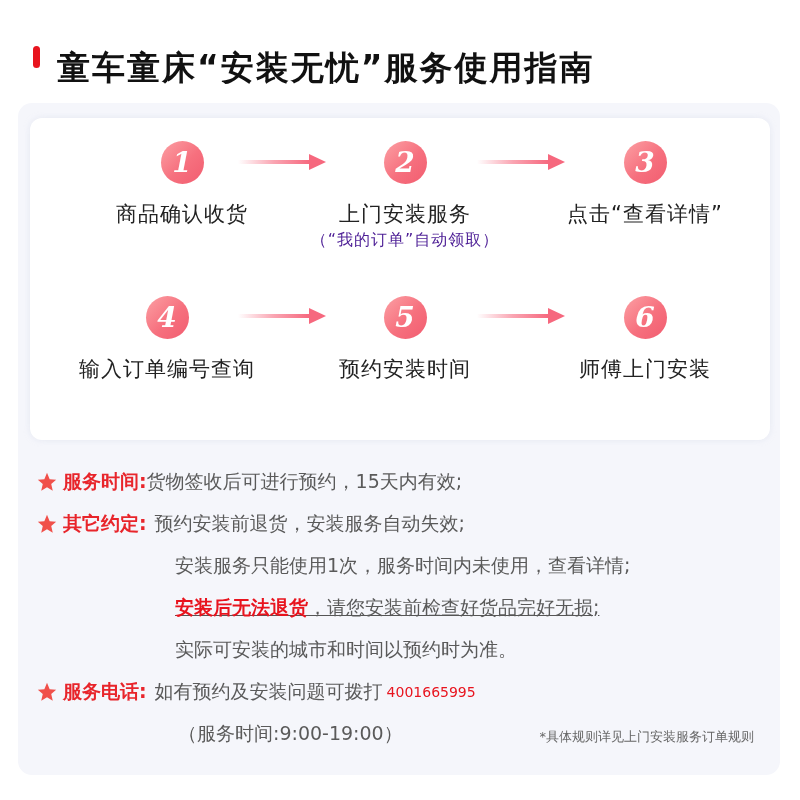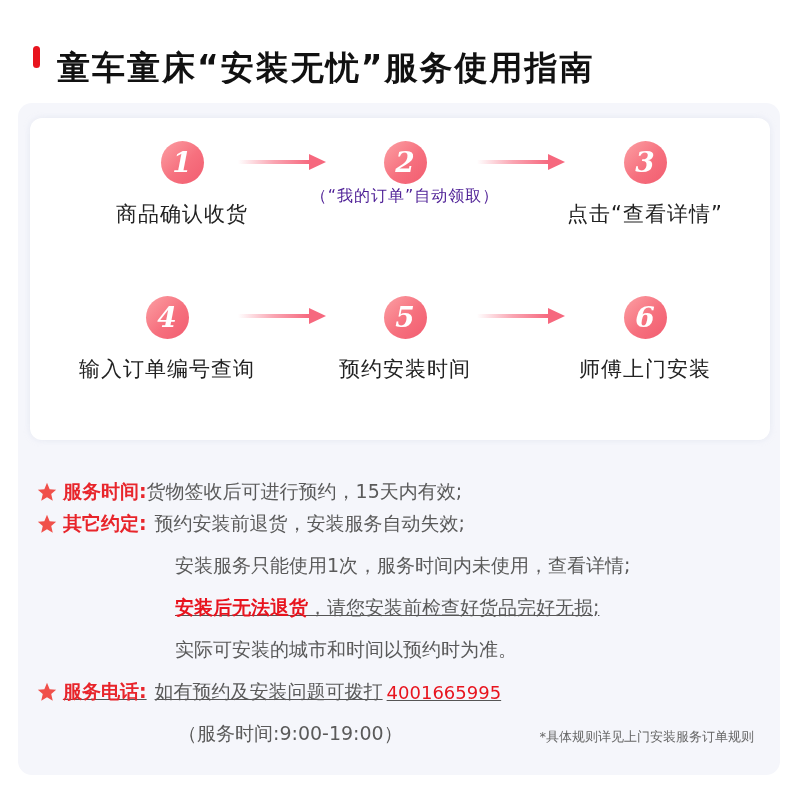--- a/index.html
+++ b/index.html
@@ -28,21 +28,21 @@
   .arrow .shaft { position: absolute; left: 0; top: 6px; width: 72px; height: 4px; background: linear-gradient(90deg, rgba(246,104,126,0) 0%, rgba(246,104,126,0.6) 50%, #f6687e 100%); }
   .arrow .head { position: absolute; right: 0; top: 0; width: 0; height: 0; border-top: 8px solid transparent; border-bottom: 8px solid transparent; border-left: 17px solid #f6687e; }
 
   .notes { position: absolute; left: 0; top: 350px; width: 762px; }
   .note-row { position: absolute; left: 0; height: 30px; display: flex; align-items: center; white-space: nowrap; font-size: 19px; color: #555; }
   .star { width: 22px; height: 22px; margin-left: 18px; margin-right: 5px; display: inline-block; }
   .note-key { color: #e8252b; font-weight: bold; font-size: 19px; }
   .note-val { color: #5a5a5a; }
   .indent { padding-left: 157px; }
   .red-bold { color: #e8141e; font-weight: bold; }
-  .phone { color: #e8141e; font-size: 18px; margin-left: 4px; }
+  .phone { color: #e8141e; font-size: 14px; margin-left: 4px; }
   .footnote { position: absolute; right: 26px; top: 625px; font-size: 13px; color: #666; white-space: nowrap; }
 </style>
 </head>
 <body>
 
 <div class="title-bar">
   <span class="title-mark"></span>
   <span class="title-text">童车童床“安装无忧”服务使用指南</span>
 </div>
 
@@ -53,20 +53,21 @@
       <div class="step-circle">1</div>
       <div class="step-label">商品确认收货</div>
     </div>
     <div class="arrow" style="left:208px; top:36px;">
         <span class="shaft"></span>
         <span class="head"></span>
       </div>
 
     <div class="step" style="left:255px; top:23px;">
       <div class="step-circle">2</div>
+      <div class="step-label">上门安装服务</div>
       <div class="step-sub">（“我的订单”自动领取）</div>
     </div>
     <div class="arrow" style="left:447px; top:36px;">
         <span class="shaft"></span>
         <span class="head"></span>
       </div>
 
     <div class="step" style="left:495px; top:23px;">
       <div class="step-circle">3</div>
       <div class="step-label">点击“查看详情”</div>
@@ -90,21 +91,21 @@
         <span class="head"></span>
       </div>
 
     <div class="step" style="left:495px; top:178px;">
       <div class="step-circle">6</div>
       <div class="step-label">师傅上门安装</div>
     </div>
   </div>
 
   <div class="notes">
-    <div class="note-row" style="top:24px;">
+    <div class="note-row" style="top:14px;">
       <svg class="star" viewBox="0 0 24 24">
           <path d="M12 2l2.9 6.9 7.1.6-5.4 4.7 1.7 7.3L12 17.6 5.7 21.5l1.7-7.3L2 9.5l7.1-.6z" fill="#f0504a"></path>
         </svg>
       <span class="note-key">服务时间:</span>
       <span class="note-val" style="margin-left:0;">货物签收后可进行预约，15天内有效;</span>
     </div>
 
     <div class="note-row" style="top:56px;">
       <svg class="star" viewBox="0 0 24 24">
           <path d="M12 2l2.9 6.9 7.1.6-5.4 4.7 1.7 7.3L12 17.6 5.7 21.5l1.7-7.3L2 9.5l7.1-.6z" fill="#f0504a"></path>
@@ -116,21 +117,21 @@
       <span class="note-val">安装服务只能使用1次，服务时间内未使用，查看详情;</span>
     </div>
     <div class="note-row indent" style="top:140px;text-decoration:underline;">
       <span class="red-bold">安装后无法退货</span>
       <span class="note-val">，请您安装前检查好货品完好无损;</span>
     </div>
     <div class="note-row indent" style="top:182px;">
       <span class="note-val">实际可安装的城市和时间以预约时为准。</span>
     </div>
 
-    <div class="note-row" style="top:224px;text-decoration:underline;">
+    <div class="note-row" style="top:224px;">
       <svg class="star" viewBox="0 0 24 24">
           <path d="M12 2l2.9 6.9 7.1.6-5.4 4.7 1.7 7.3L12 17.6 5.7 21.5l1.7-7.3L2 9.5l7.1-.6z" fill="#f0504a"></path>
         </svg>
       <span class="note-key">服务电话:</span>
       <span class="note-val" style="margin-left:8px;">如有预约及安装问题可拨打</span>
       <span class="phone">4001665995</span>
     </div>
     <div class="note-row" style="top:266px; padding-left:160px;align-items:center;">
       <span class="note-val">（服务时间:9:00-19:00）</span>
     </div>

